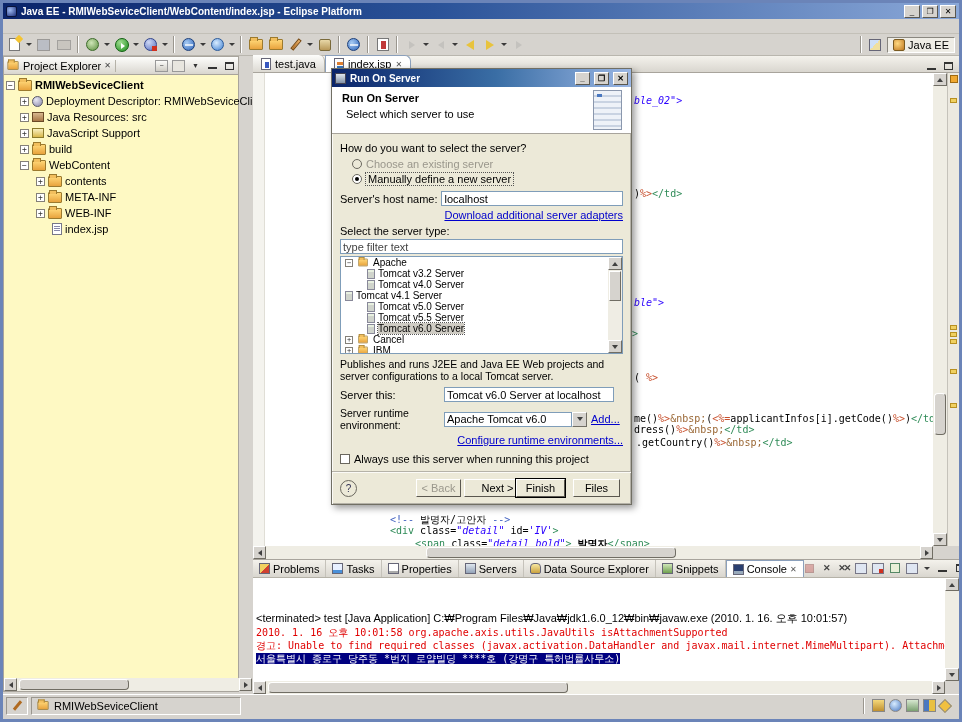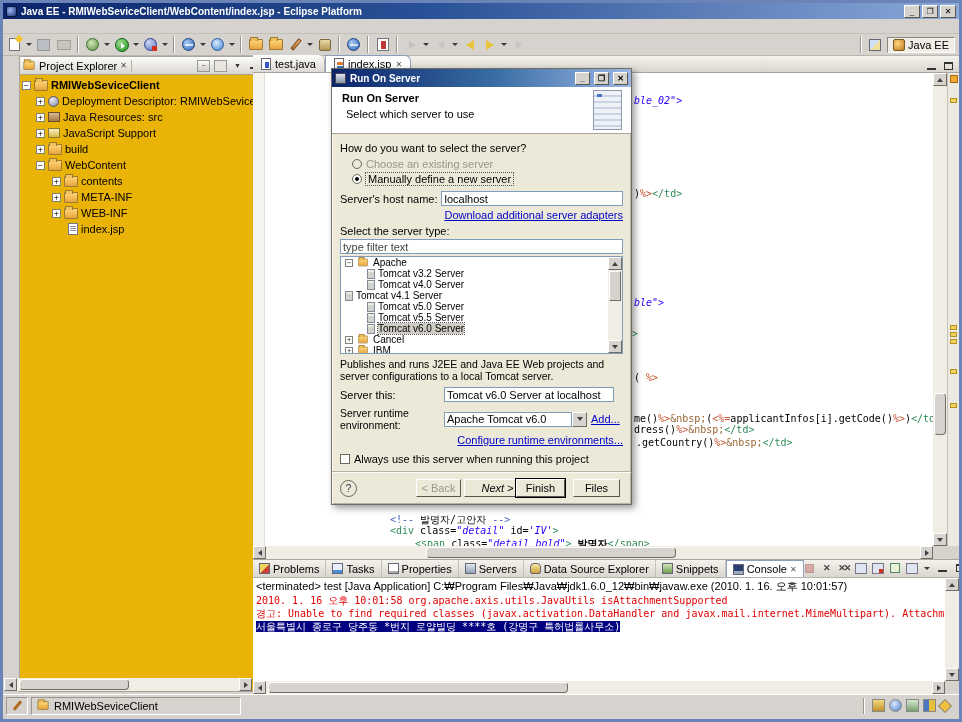--- a/index.html
+++ b/index.html
@@ -60,21 +60,21 @@
   .arr-g.right { border-left:6px solid #888; }
 
   .persp { position:absolute; right:4px; top:31px; height:21px; display:flex; align-items:center; gap:3px; }
   .persp-sep { width:2px; height:17px; border-left:1px solid #9a968e; border-right:1px solid #fff; }
   .persp-btn { display:flex; align-items:center; gap:3px; font-size:11px; padding:1px 5px;
     background:#efede6; border:1px solid; border-color:#8a877f #fff #fff #8a877f; }
   .ic-persp { width:12px; height:12px; background:linear-gradient(135deg,#cfe0f8 50%,#f0e0a0 50%); border:1px solid #667; }
   .ic-jee { width:12px; height:12px; border-radius:2px; background:radial-gradient(circle at 35% 35%,#ffd880,#c07820); border:1px solid #7a5a20; }
 
   
-  .explorer { position:absolute; left:16px; top:53px; width:262px; height:636px; border:1px solid #a8a49c; background:#eab308; }
+  .explorer { position:absolute; left:0; top:53px; width:236px; height:636px; border:1px solid #a8a49c; background:#fef9c3; }
   .view-header { height:18px; background:linear-gradient(#fdfdfb,#d9d6cf); border-bottom:1px solid #a8a49c;
     display:flex; align-items:center; font-size:11px; padding:0 2px; gap:3px; }
   .view-title { display:flex; align-items:center; gap:3px; padding-right:4px; border-right:1px solid #b5b2a8; }
   .vclose { font-size:8px; color:#444; }
   .vh-icons { margin-left:auto; display:flex; align-items:center; gap:4px; }
   .mini-ic { width:13px; height:12px; display:flex; align-items:center; justify-content:center; font-size:7px; color:#333; }
   .mi-collapse { background:linear-gradient(#fdfdfb,#cfccc4); border:1px solid #999; }
   .mi-link { background:#e8e6df; border:1px solid #999; }
   .mi-min { border-bottom:2px solid #333; width:9px; height:7px; }
   .mi-max { width:9px; height:8px; border:1px solid #333; border-top:2px solid #333; }
@@ -146,21 +146,21 @@
   .cti-console { background:#2a3f6f; box-shadow:inset 0 -3px 0 #9ab; }
   .ctabs-right { margin-left:auto; display:flex; align-items:center; gap:5px; padding-right:4px; }
   .cic { width:12px; height:12px; display:flex; align-items:center; justify-content:center; font-size:9px; font-weight:bold; color:#333; }
   .cic-term { width:9px; height:9px; background:#c05050; border:1px solid #803030; opacity:.4; }
   .cic-x { color:#444; }
   .cic-box { width:12px; height:11px; background:#dfe6f2; border:1px solid #778; }
   .cic-box.red::after { content:""; display:block; width:4px; height:4px; background:#d03020; margin:5px 0 0 6px; }
   .cic-pin { width:10px; height:10px; background:#e8f0d8; border:1px solid #586; }
 
   .console-body { position:absolute; left:250px; top:575px; width:692px; height:103px; background:#fff; overflow:hidden; padding:1px 3px; }
-  .term-line { font-size:11px; color:#000; white-space:nowrap; }
+  .term-line { font-size:11px; color:#000; white-space:nowrap;margin-top:32px; }
   .cline { font-family:"DejaVu Sans Mono",monospace; font-size:10px; line-height:13px; white-space:nowrap; }
   .cline.err { color:#e00000; }
   .cline .selspan { background:#000080; color:#fff; }
   .console-vscroll { position:absolute; left:942px; top:575px; width:14px; height:103px; background:#efede4; }
   .console-hscroll { position:absolute; left:250px; top:678px; width:692px; }
 
   
   .statusbar { position:absolute; left:0; top:691px; width:956px; height:22px; background:#d6d3ce;
     display:flex; align-items:center; gap:3px; padding:0 3px; font-size:11px; border-top:1px solid #fff; }
   .cell { height:18px; border:1px solid; border-color:#9a968e #fff #fff #9a968e; display:flex; align-items:center; gap:4px; padding:0 4px; }
@@ -724,20 +724,20 @@
       </div>
       <div class="drow" style="margin-top:7px;">
         <span class="checkbox"></span>
         <span>Always use this server when running this project</span>
       </div>
     </div>
     <div class="dlg-sep"></div>
     <div class="dlg-buttons">
       <span class="helpbtn">?</span>
       <span class="pbtn disabled" style="left:84px; width:45px;">&lt; Back</span>
-      <span class="pbtn" style="left:132px; width:67px;font-style:italic;">Next &gt;</span>
+      <span class="pbtn" style="left:132px; width:67px;">Next &gt;</span>
       <span class="pbtn default" style="left:184px; width:49px;">Finish</span>
       <span class="pbtn" style="left:241px; width:47px;">Files</span>
     </div>
   </div>
 
 </div>
 </div>
 
 </body></html>

